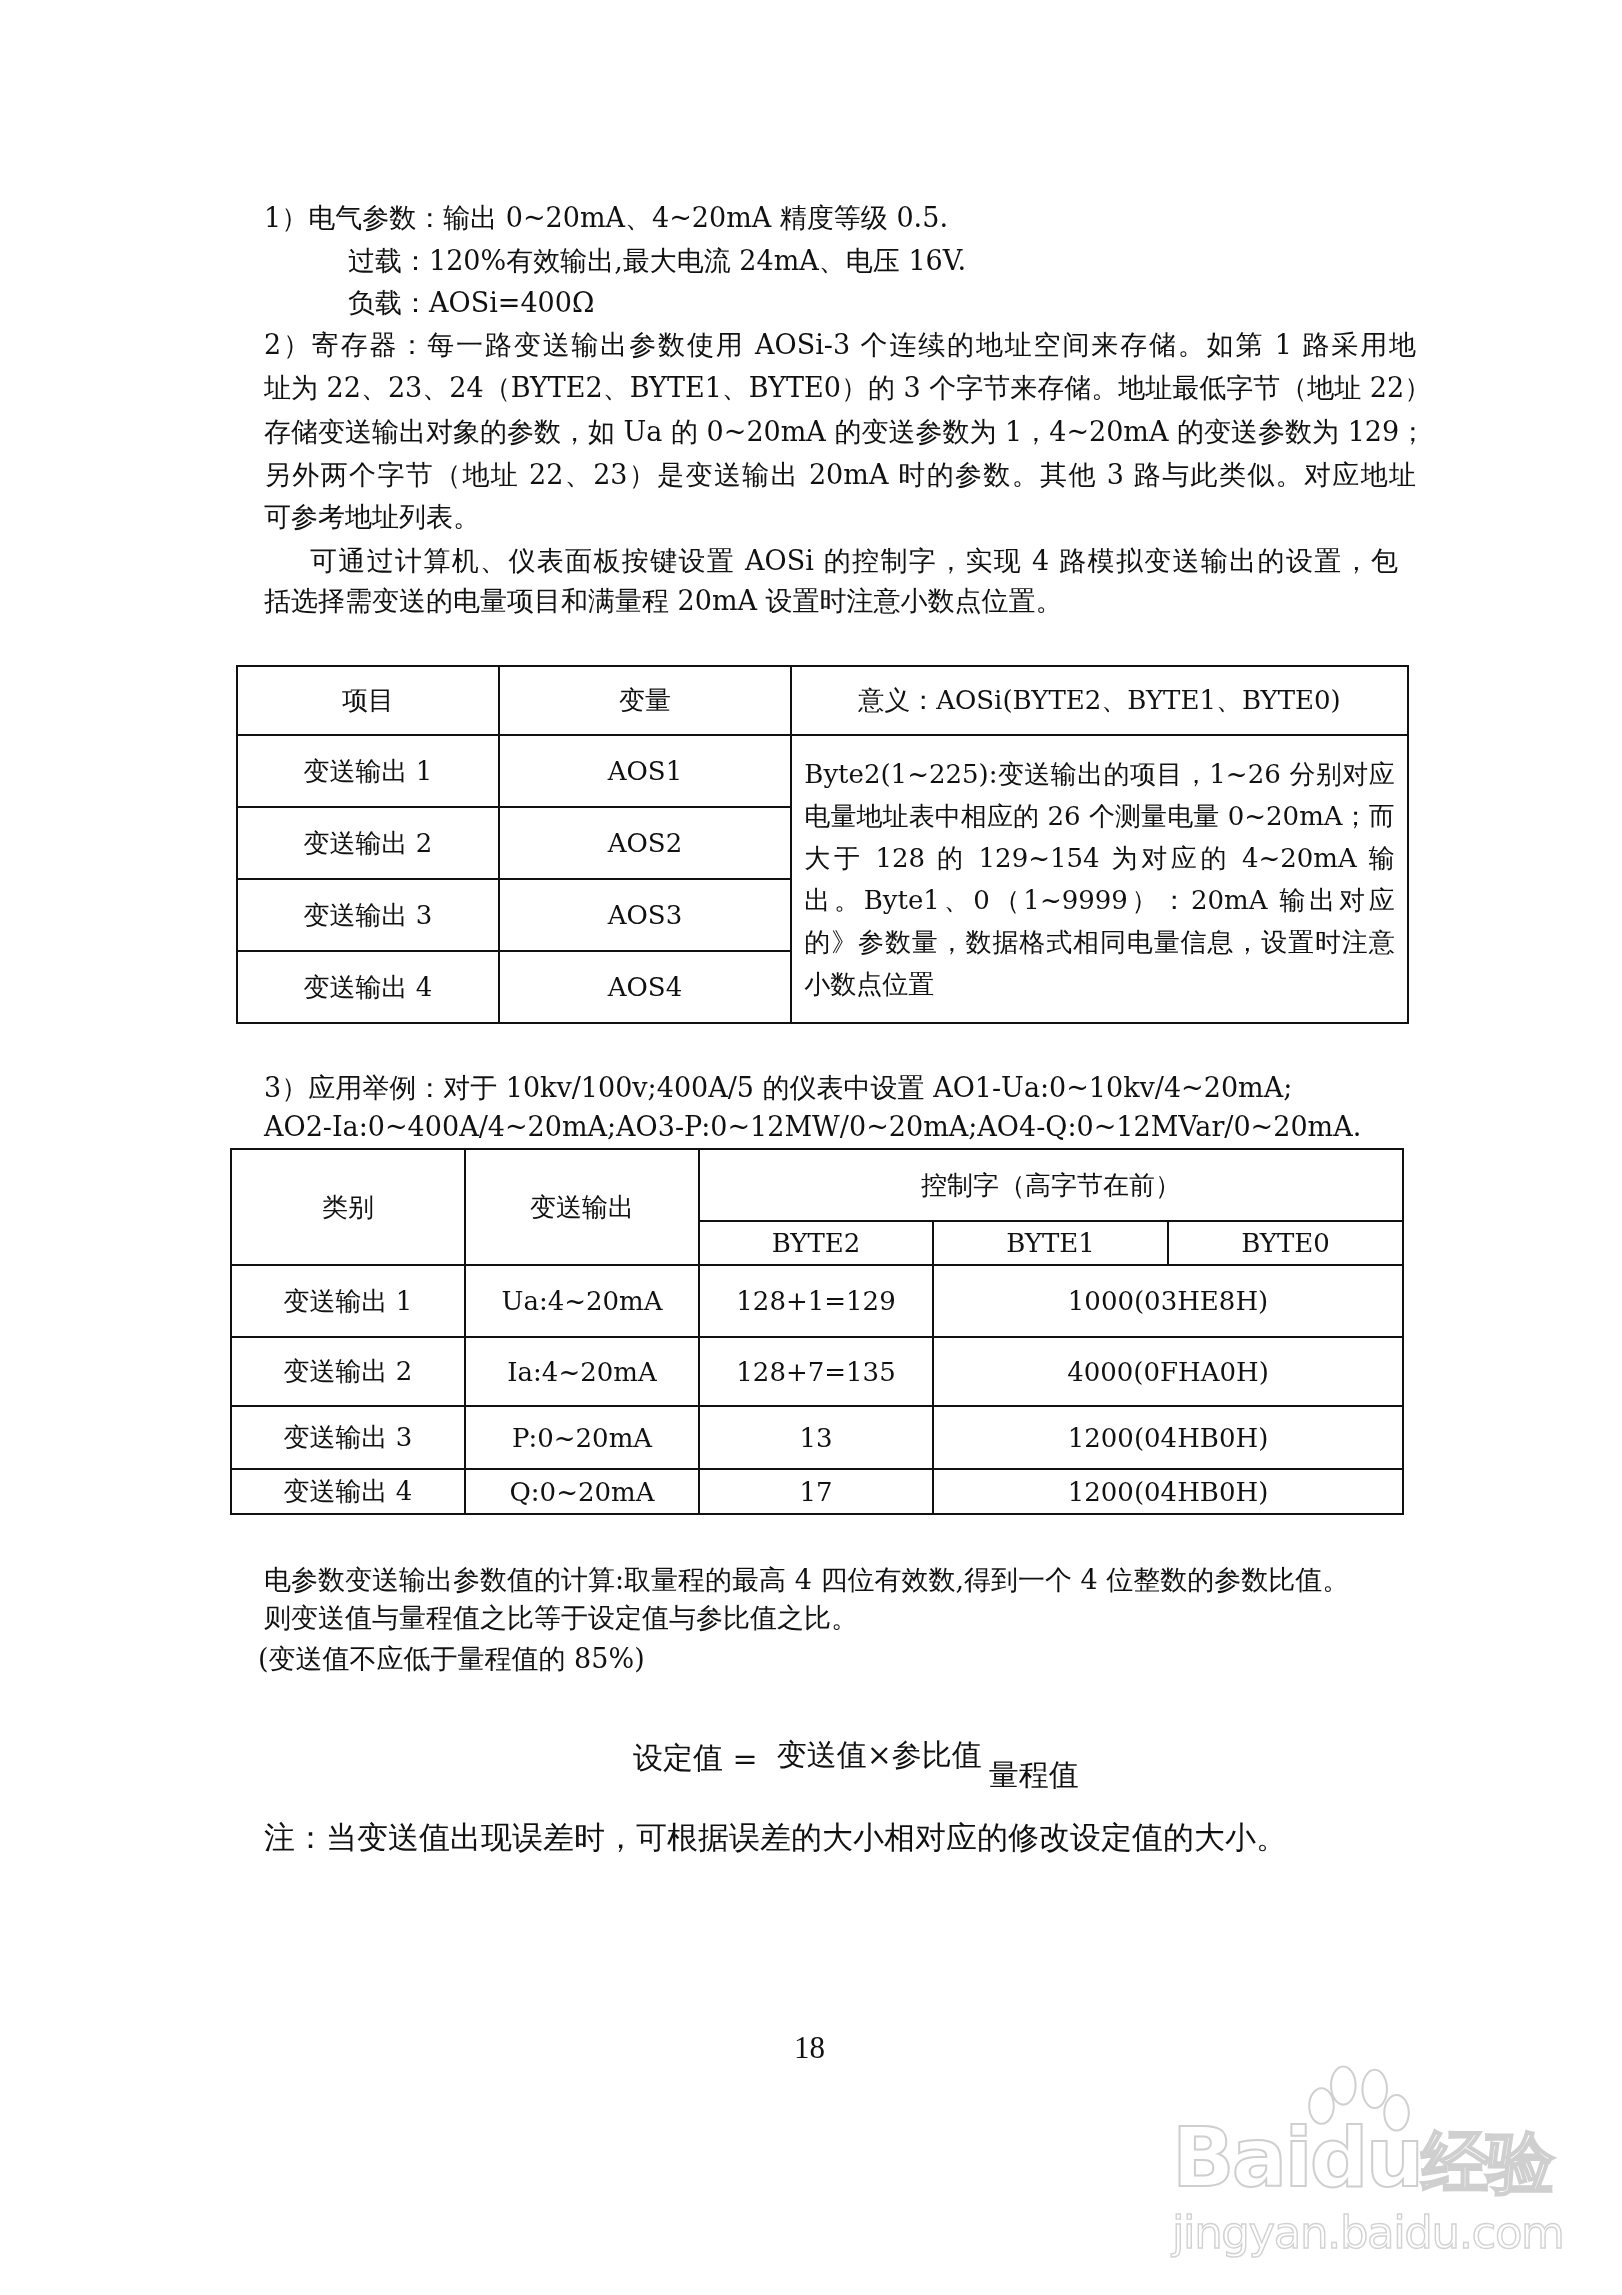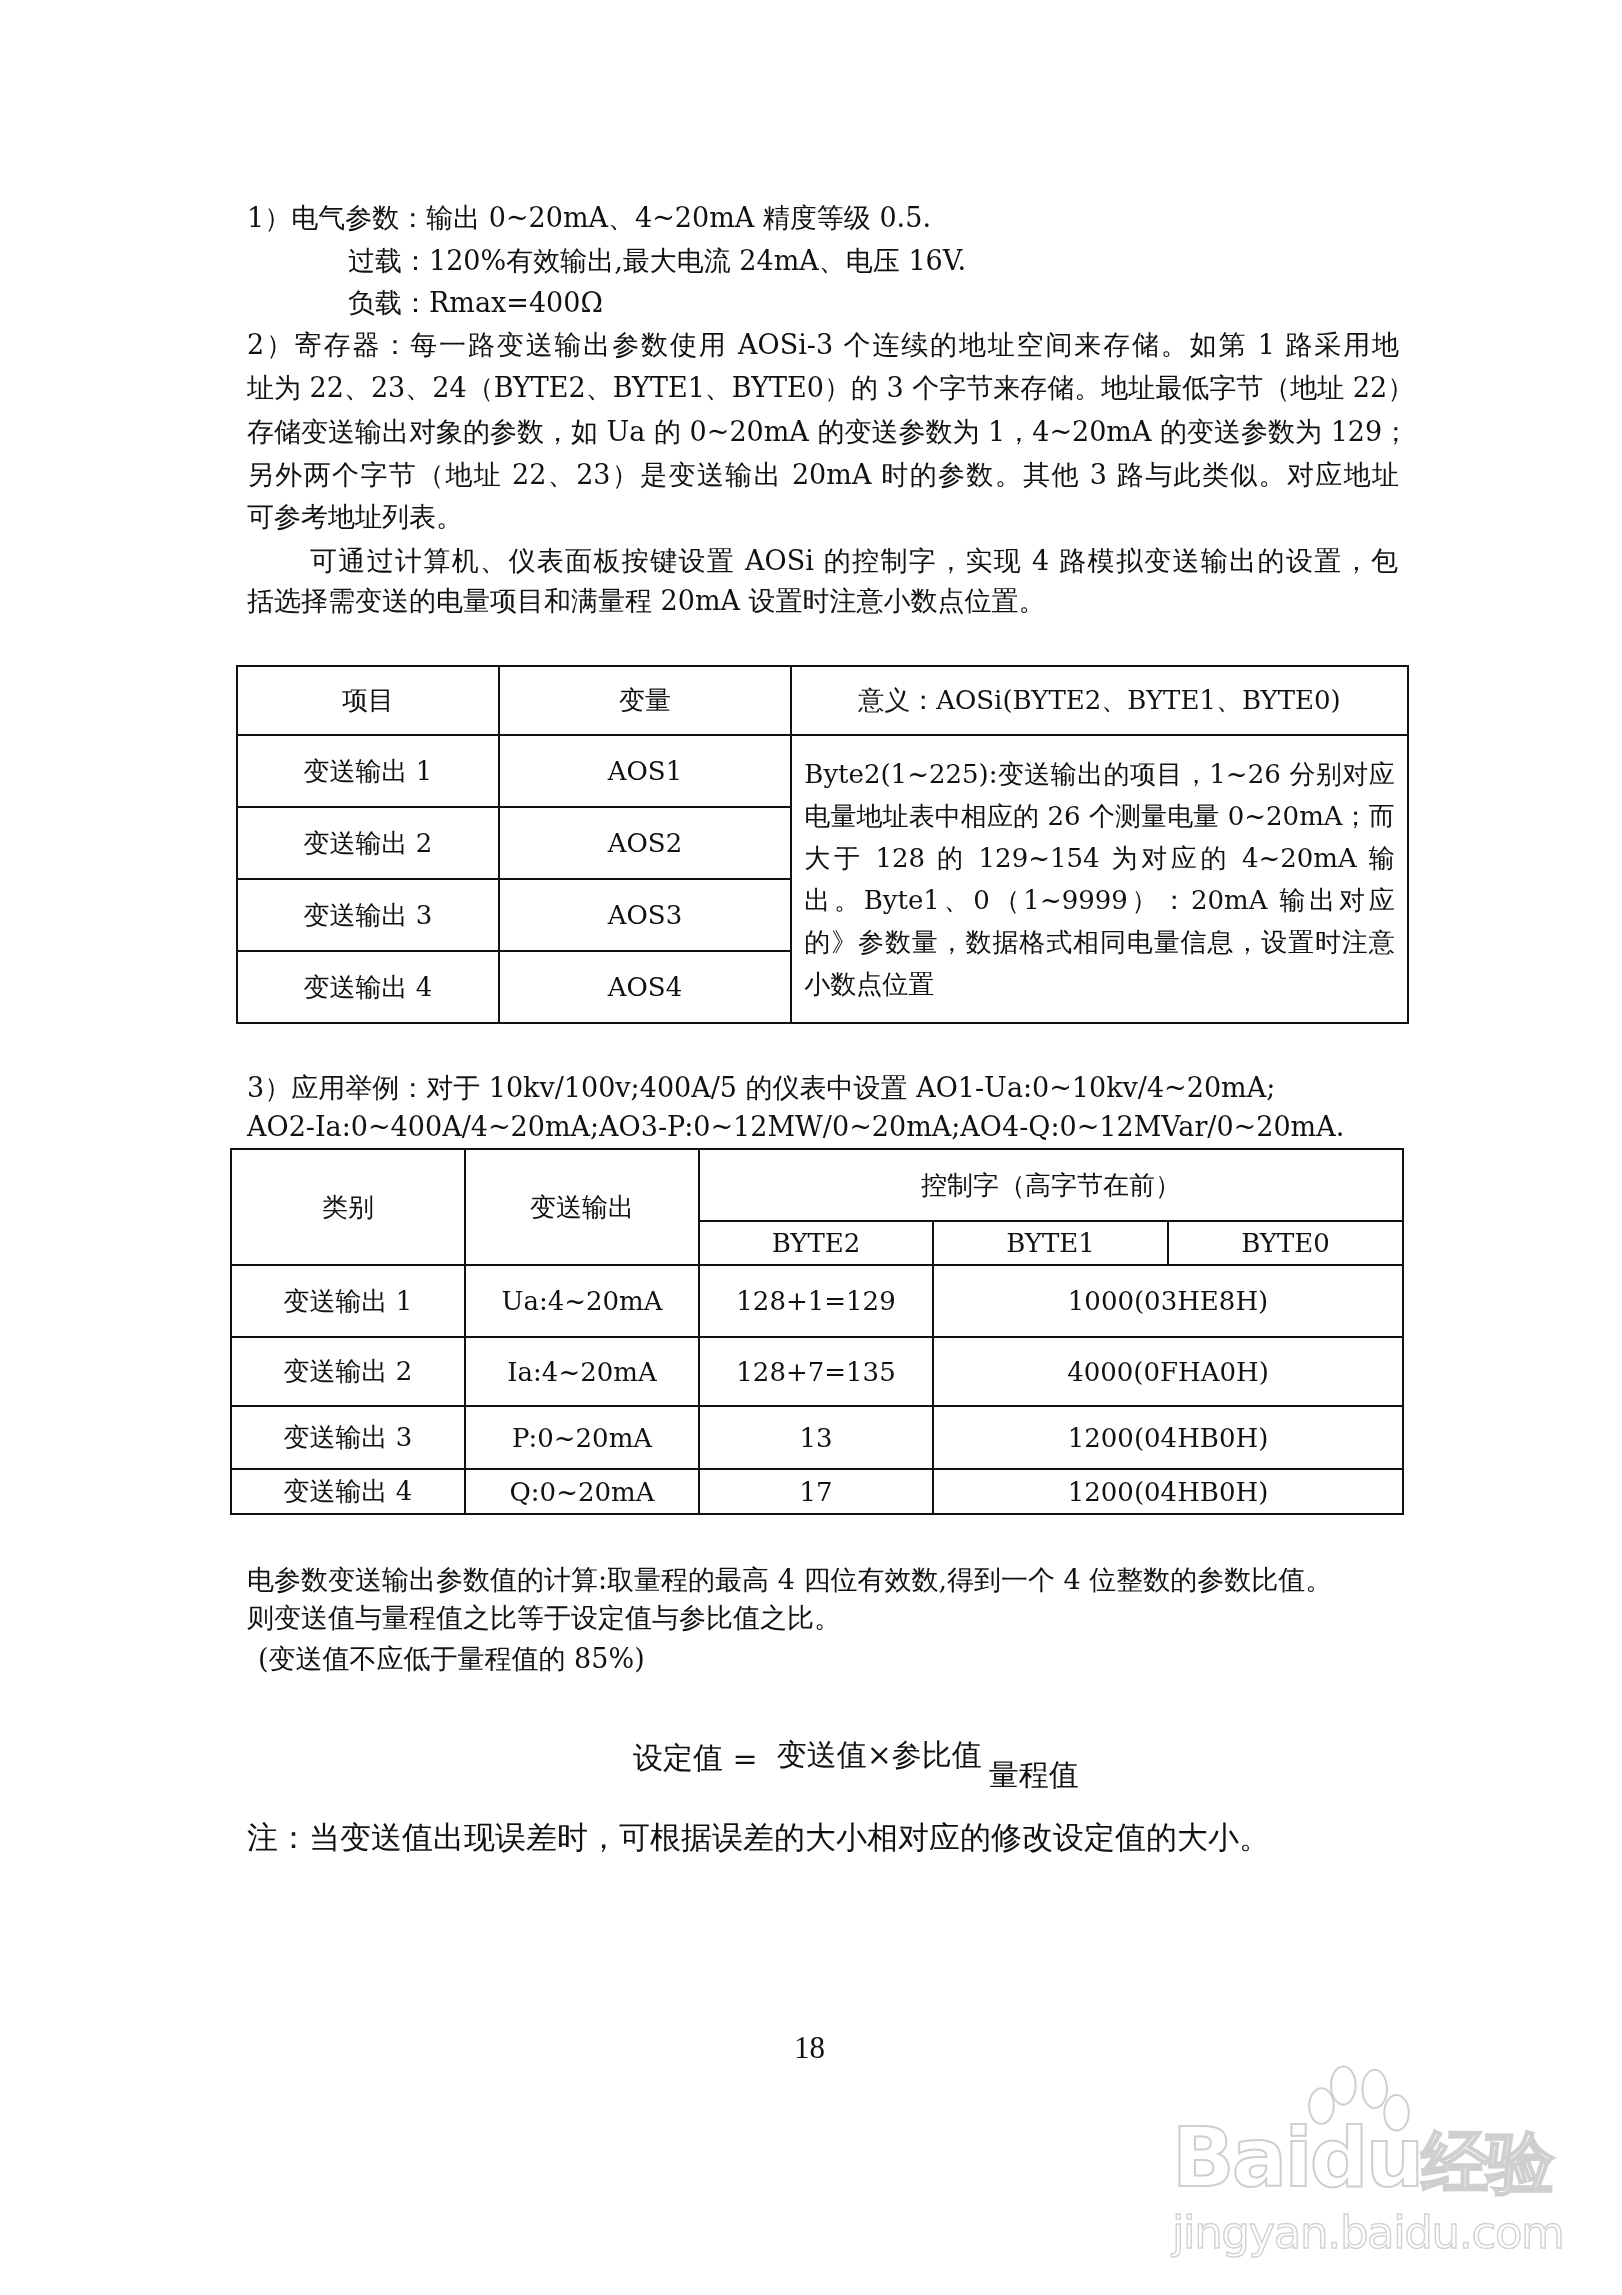--- a/index.html
+++ b/index.html
@@ -1,18 +1,18 @@
 <!DOCTYPE html>
 <html style="font-size:11px"><head>
 <meta charset="utf-8">
 <style>
   html, body { margin:0; padding:0; background:#ffffff; }
   body { width:1622px; height:2295px; position:relative; overflow:hidden;
          font-family:"DejaVu Serif","Liberation Serif",serif; color:#111; }
-  .line { position:absolute; left:247px; font-size:27px; line-height:33px; white-space:nowrap; transform:translateY(-16.4px); }
+  .line { position:absolute; left:264px; font-size:27px; line-height:33px; white-space:nowrap; transform:translateY(-16.4px); }
   .just { width:1152px; text-align:justify; text-align-last:justify; }
   table.t { position:absolute; border-collapse:collapse; table-layout:fixed; }
   table.t td { border:2.7px solid #111; text-align:center; vertical-align:middle; font-size:26px; padding:0; }
   .meaning { text-align:justify !important; vertical-align:middle; padding:0 12.3px !important; line-height:42px; font-size:26px; }
   .formula { position:absolute; left:633px; top:1704px; height:109px; display:flex; align-items:center; font-size:30px; }
   .frac { display:inline-flex; flex-direction:row; align-items:center; margin-left:12.3px; }
   .frac .num { padding:0 6.8px 5.5px; }
   .frac .bar { height:2.7px; background:#111; align-self:stretch; }
   .frac .den { padding-top:5.5px;margin-top:28px; }
   .pagenum { position:absolute; left:794px; top:2030px; font-size:31px; font-family:"Liberation Serif",serif; }
@@ -21,21 +21,21 @@
                -webkit-text-stroke:2px #cfcfcf; letter-spacing:-2.7px; }
   .wm .url { font-family:"DejaVu Sans",sans-serif; font-weight:normal; font-size:45px; line-height:55px;
              -webkit-text-stroke:1.4px #d2d2d2; letter-spacing:-1.4px; }
   .wm .paw { position:absolute; left:129px; top:-6.8px; width:116px; height:82px; }
 </style>
 </head>
 <body>
 
 <div class="line" style="top:217px">1）电气参数：输出 0~20mA、4~20mA 精度等级 0.5.</div>
 <div class="line" style="top:260px;left:348px">过载：120%有效输出,最大电流 24mA、电压 16V.</div>
-<div class="line" style="top:302px;left:348px">负载：Rmax=400Ω</div>
+<div class="line" style="top:302px;left:348px">负载：AOSi=400Ω</div>
 
 <div class="line just" style="top:344px">2）寄存器：每一路变送输出参数使用 AOSi-3 个连续的地址空间来存储。如第 1 路采用地</div>
 <div class="line just" style="top:387px">址为 22、23、24（BYTE2、BYTE1、BYTE0）的 3 个字节来存储。地址最低字节（地址 22）</div>
 <div class="line just" style="top:431px">存储变送输出对象的参数，如 Ua 的 0~20mA 的变送参数为 1，4~20mA 的变送参数为 129；</div>
 <div class="line just" style="top:474px">另外两个字节（地址 22、23）是变送输出 20mA 时的参数。其他 3 路与此类似。对应地址</div>
 <div class="line" style="top:516px">可参考地址列表。</div>
 <div class="line" style="top:560px;left:310px;width:1088px;text-align:justify;text-align-last:justify">可通过计算机、仪表面板按键设置 AOSi 的控制字，实现 4 路模拟变送输出的设置，包</div>
 <div class="line" style="top:600px">括选择需变送的电量项目和满量程 20mA 设置时注意小数点位置。</div>
 
 <table class="t" style="left:236px;top:665px;width:1172px">

